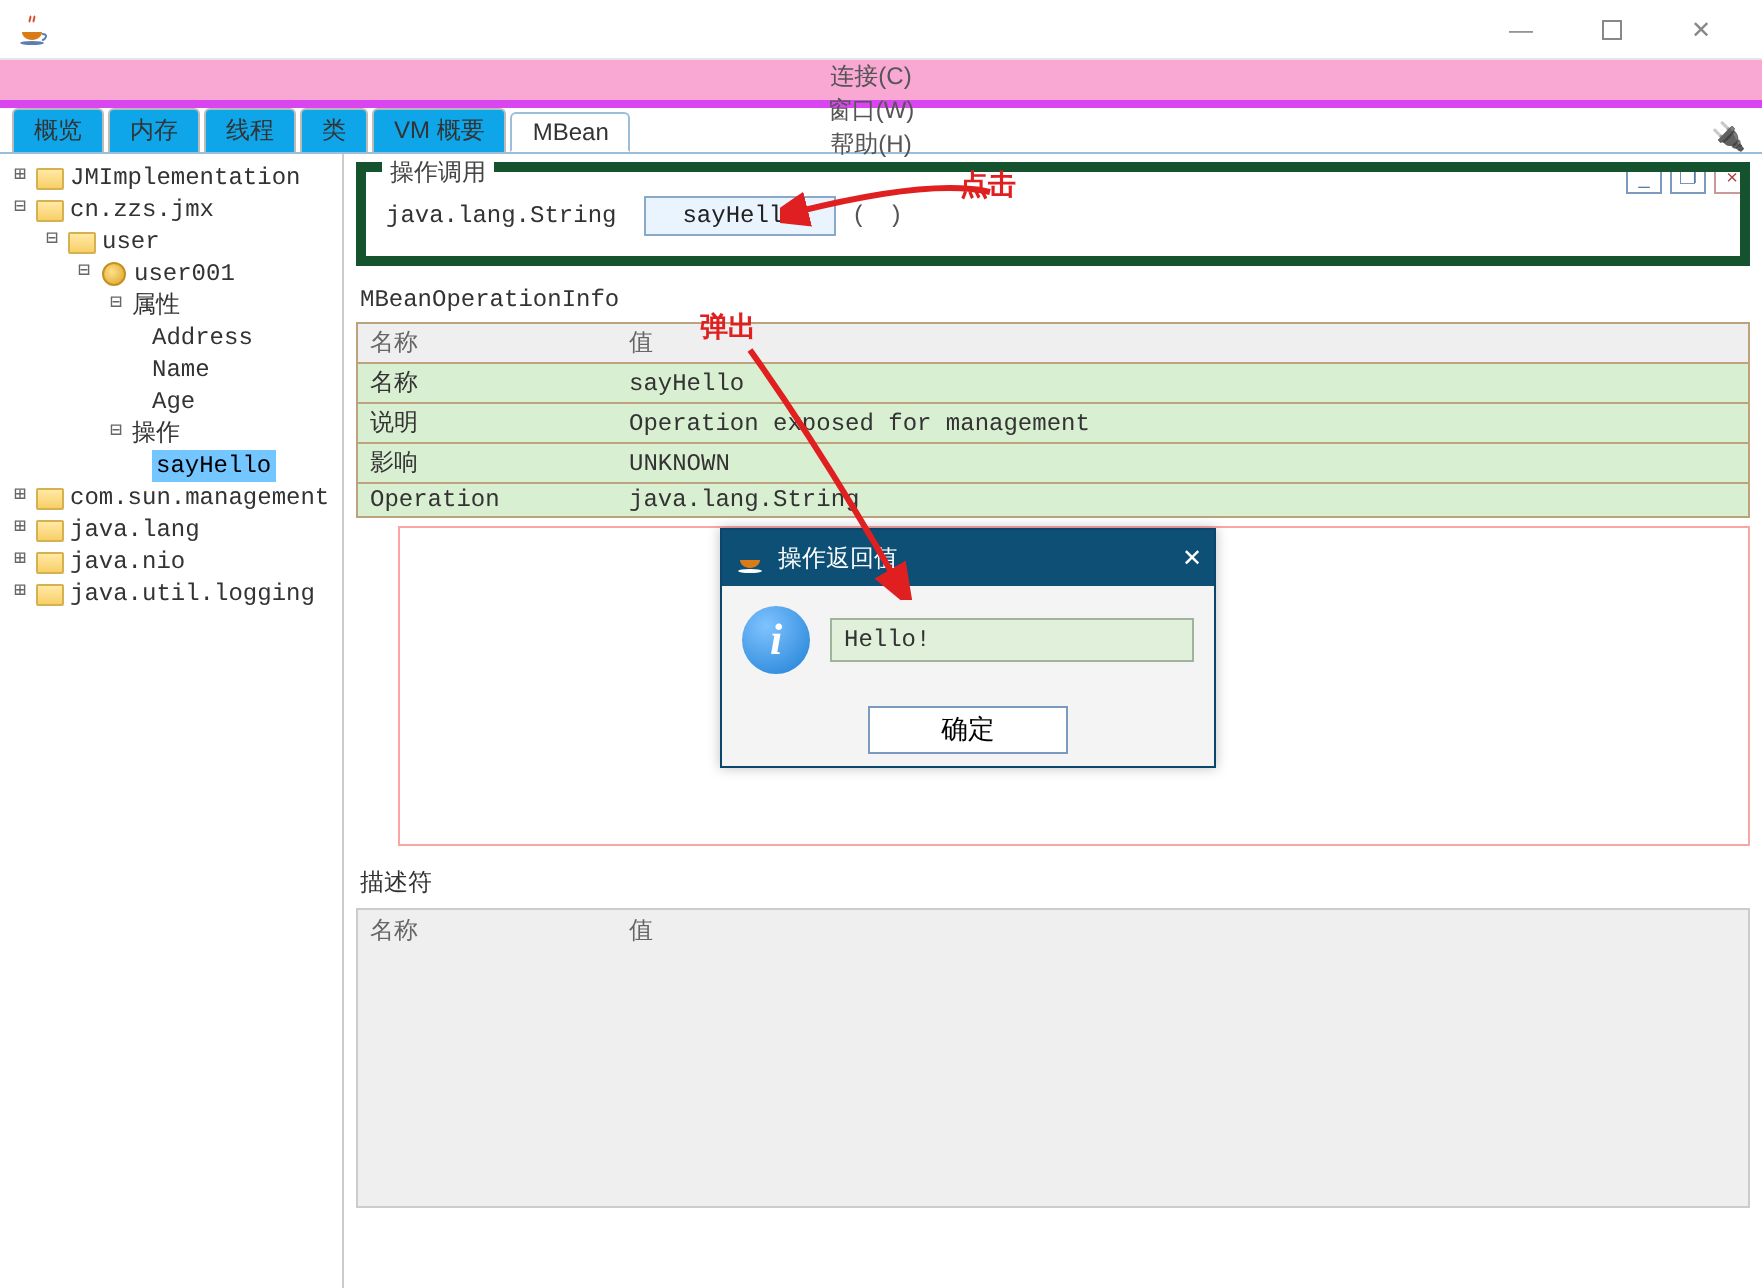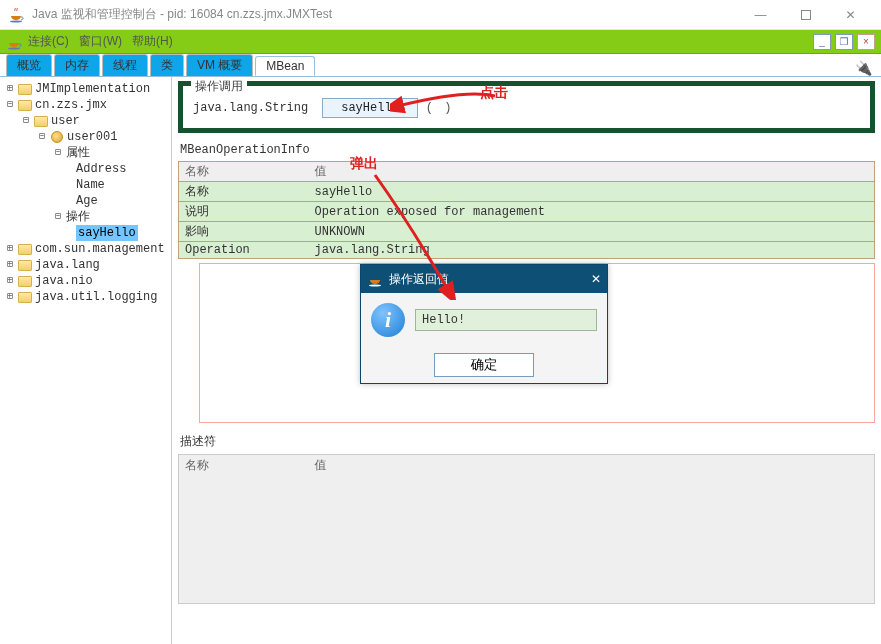--- a/index.html
+++ b/index.html
@@ -18,21 +18,21 @@
   background:#fff; border-bottom:1px solid #e5e5e5;
   padding:0 8px; color:#888;
 }
 .titlebar .appicon { width:16px;height:16px;margin-right:8px; }
 .titlebar .spacer { flex:1; }
 .winbtn { width:45px;height:28px;display:flex;align-items:center;justify-content:center;color:#888; }
 
 
 .menubar {
   height:24px; display:flex; align-items:center; padding:0 6px;
-  border-bottom:1px solid #d946ef; background:#84cc16; color:#555;
+  border-bottom:4px solid #d946ef; background:#f9a8d4; color:#555;flex-direction:column;
 }
 .menubar .appicon { width:16px;height:16px;margin-right:6px; }
 .menuitem { margin-right:10px; }
 .menubar .right { margin-left:auto; display:flex; gap:4px; }
 .sqbtn { width:18px;height:16px;border:1px solid #7a9bbf;background:#fff;display:flex;align-items:center;justify-content:center;font-size:10px;color:#5577aa; }
 .sqbtn.close { color:#b04444;border-color:#c99; }
 
 
 .tabstrip { display:flex; align-items:flex-end; height:22px; padding-left:6px; }
 .tab {
@@ -102,21 +102,20 @@
 </head>
 <body>
 
 <div class="titlebar">
   <svg class="java-cup appicon" viewBox="0 0 16 16">
       <path fill="#d97b18" d="M3 9h10c0 2-2 4-5 4s-5-2-5-4z"></path>
       <path fill="none" stroke="#5a7fb0" stroke-width="1" d="M13 10c1 0 2 0 2 1s-1 2-2 2"></path>
       <ellipse cx="8" cy="14.5" rx="6" ry="1" fill="#5a7fb0"></ellipse>
       <path fill="none" stroke="#d94a2c" stroke-width="1" d="M7 1c1 1-1 2 0 3 M9 1c1 1-1 2 0 3"></path>
     </svg>
-  <span>Java 监视和管理控制台 - pid: 16084 cn.zzs.jmx.JMXTest</span>
   <div class="spacer"></div>
   <div class="winbtn">—</div>
   <div class="winbtn">
       <span style="display:inline-block;width:10px;height:10px;border:1px solid #888;"></span>
     </div>
   <div class="winbtn">✕</div>
 </div>
 
 <div class="menubar">
   <svg class="java-cup appicon" viewBox="0 0 16 16">

